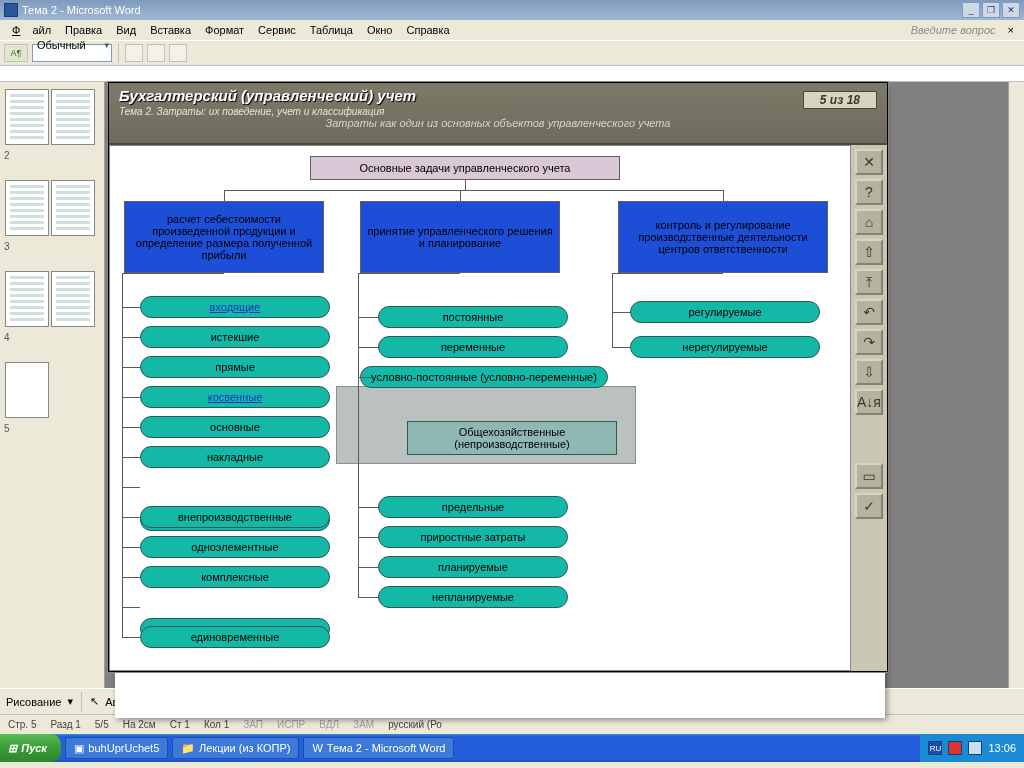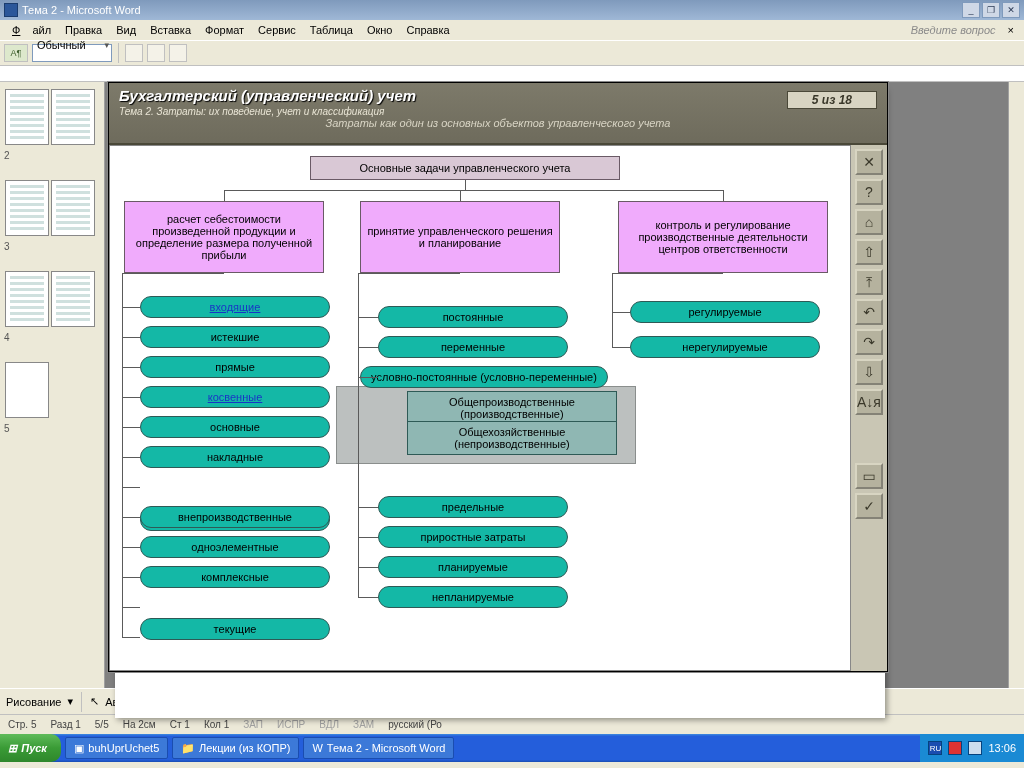--- a/index.html
+++ b/index.html
@@ -32,30 +32,30 @@
   .thumb.empty::before{ background:#fff;}
   .page{ position:absolute; left:115px; top:6px; width:770px; height:630px; background:#fff; box-shadow:2px 2px 6px rgba(0,0,0,.4);}
   .vscroll{ position:absolute; right:0; top:0; width:16px; height:100%; background:#ece9d8; border-left:1px solid #a0a0a0;}
 
   
   .course{ position:absolute; left:108px; top:0; width:780px; height:590px; background:#c9c6b4; border:1px solid #000; box-shadow:0 0 0 1px #888;}
   .chead{ height:62px; background:linear-gradient(#7d7a6a,#6e6b5c); border-bottom:2px solid #4a4838; padding:4px 10px; color:#fff; position:relative;}
   .chead .t1{ font-size:15px; font-style:italic; font-weight:bold; text-shadow:1px 1px 1px #000;}
   .chead .t2{ font-size:10px; font-style:italic; color:#e8e4d4; margin-top:2px;}
   .chead .t3{ font-size:11px; font-style:italic; color:#d8d4c4; text-align:center;}
-  .pagebadge{ position:absolute; right:10px; top:8px; background:#d8d4c2; color:#3a382a; border:1px solid #4a4838; padding:1px 24px; font-style:italic; font-weight:bold; font-size:12px;margin-left:38px;}
+  .pagebadge{ position:absolute; right:10px; top:8px; background:#d8d4c2; color:#3a382a; border:1px solid #4a4838; padding:1px 16px; font-style:italic; font-weight:bold; font-size:12px;margin-left:38px;}
   .cbody{ position:absolute; left:0; top:62px; right:36px; bottom:0; background:#fff; border:1px solid #888; overflow:hidden;}
   .navcol{ position:absolute; right:0; top:62px; width:36px; bottom:0; background:#c9c6b4; display:flex; flex-direction:column; align-items:center; padding-top:4px; gap:4px;}
   .navbtn{ width:28px; height:26px; background:#b5b29e; border:2px outset #d8d5c2; display:flex; align-items:center; justify-content:center; font-size:14px; color:#3a382a; cursor:default;}
   .navgap{ height:40px;}
 
   
   .diagram{ position:relative; width:100%; height:100%; font-size:11px;}
   .box-root{ position:absolute; left:200px; top:10px; width:310px; height:24px; background:#d9c8d5; border:1px solid #6a5a66; display:flex; align-items:center; justify-content:center; text-align:center;}
-  .box-top{ position:absolute; top:55px; width:200px; height:72px; background:#f0abfc; border:1px solid #6a5a66; display:flex; align-items:center; justify-content:center; text-align:center; padding:4px;}
+  .box-top{ position:absolute; top:55px; width:200px; height:72px; background:#1d4ed8; border:1px solid #6a5a66; display:flex; align-items:center; justify-content:center; text-align:center; padding:4px;}
   .col1{ left:14px;}
   .col2{ left:250px;}
   .col3{ left:508px; width:210px;}
   .pill{ position:absolute; width:190px; height:22px; background:#14b8a6; border:1px solid #2e5a56; border-radius:11px; display:flex; align-items:center; justify-content:center; text-align:center; padding:0 4px; font-size:11px;}
   .pill.link{ color:#1935c6; text-decoration:underline;}
   .pill.c1{ left:30px;}
   .pill.c2{ left:268px;}
   .pill.c3{ left:520px;}
   .pill.wide{ width:248px;}
   .subpanel{ position:absolute; left:226px; top:240px; width:300px; height:78px; background:#bcc0bf; border:1px solid #8a8e8d;}
@@ -165,21 +165,20 @@
         <div class="line" style="left:114px; top:44px; width:500px; height:1px;"></div>
         <div class="line" style="left:114px; top:44px; width:1px; height:11px;"></div>
         <div class="line" style="left:350px; top:44px; width:1px; height:11px;"></div>
         <div class="line" style="left:613px; top:44px; width:1px; height:11px;"></div>
 
         <div class="box-top col1">расчет себестоимости произведенной продукции и определение размера полученной прибыли</div>
         <div class="box-top col2">принятие управленческого решения и планирование</div>
         <div class="box-top col3">контроль и регулирование производственные деятельности центров ответственности</div>
 
         <div class="subpanel">
-          <div class="subbox" style="top:4px;">Общепроизводственные (производственные)</div>
           <div class="subbox" style="top:34px;">Общехозяйственные (непроизводственные)</div>
         </div>
       <div class="pill c1 link" style="top: 150px;">входящие</div>
           <div class="line" style="left: 12px; top: 161px; width: 18px; height: 1px;"></div>
           <div class="pill c1" style="top: 180px;">истекшие</div>
           <div class="line" style="left: 12px; top: 191px; width: 18px; height: 1px;"></div>
           <div class="pill c1" style="top: 210px;">прямые</div>
           <div class="line" style="left: 12px; top: 221px; width: 18px; height: 1px;"></div>
           <div class="pill c1 link" style="top: 240px;">косвенные</div>
           <div class="line" style="left: 12px; top: 251px; width: 18px; height: 1px;"></div>
@@ -190,20 +189,21 @@
           <div class="pill c1 link" style="top: 330px; margin-top: 33px;">входящие в себестоимость</div>
           <div class="line" style="left: 12px; top: 341px; width: 18px; height: 1px;"></div>
           <div class="pill c1" style="top: 360px;">внепроизводственные</div>
           <div class="line" style="left: 12px; top: 371px; width: 18px; height: 1px;"></div>
           <div class="pill c1" style="top: 390px;">одноэлементные</div>
           <div class="line" style="left: 12px; top: 401px; width: 18px; height: 1px;"></div>
           <div class="pill c1" style="top: 420px;">комплексные</div>
           <div class="line" style="left: 12px; top: 431px; width: 18px; height: 1px;"></div>
           <div class="pill c1" style="top: 472px;">текущие</div>
           <div class="line" style="left: 12px; top: 461px; width: 18px; height: 1px;"></div>
+          <div class="pill c1" style="top: 480px;">единовременные</div>
           <div class="line" style="left: 12px; top: 491px; width: 18px; height: 1px;"></div>
           <div class="line" style="left: 12px; top: 127px; width: 1px; height: 364px;"></div>
           <div class="line" style="left: 12px; top: 127px; width: 102px; height: 1px;"></div>
           <div class="pill c2" style="top: 160px;">постоянные</div>
           <div class="line" style="left: 248px; top: 171px; width: 20px; height: 1px;"></div>
           <div class="pill c2" style="top: 190px;">переменные</div>
           <div class="line" style="left: 248px; top: 201px; width: 20px; height: 1px;"></div>
           <div class="pill c2 wide" style="left: 250px; top: 220px;">условно-постоянные (условно-переменные)</div>
           <div class="line" style="left: 248px; top: 231px; width: 20px; height: 1px;"></div>
           <div class="pill c2" style="top: 350px;">предельные</div>

